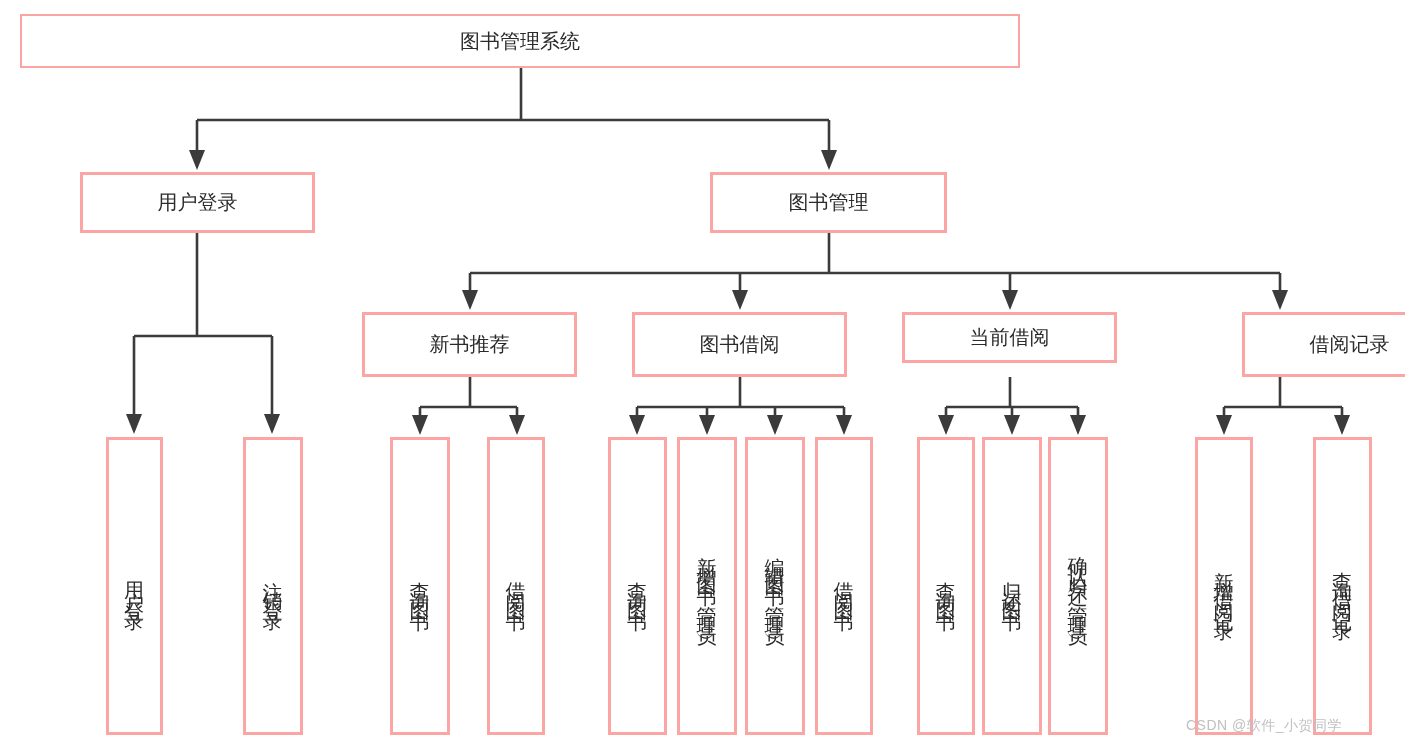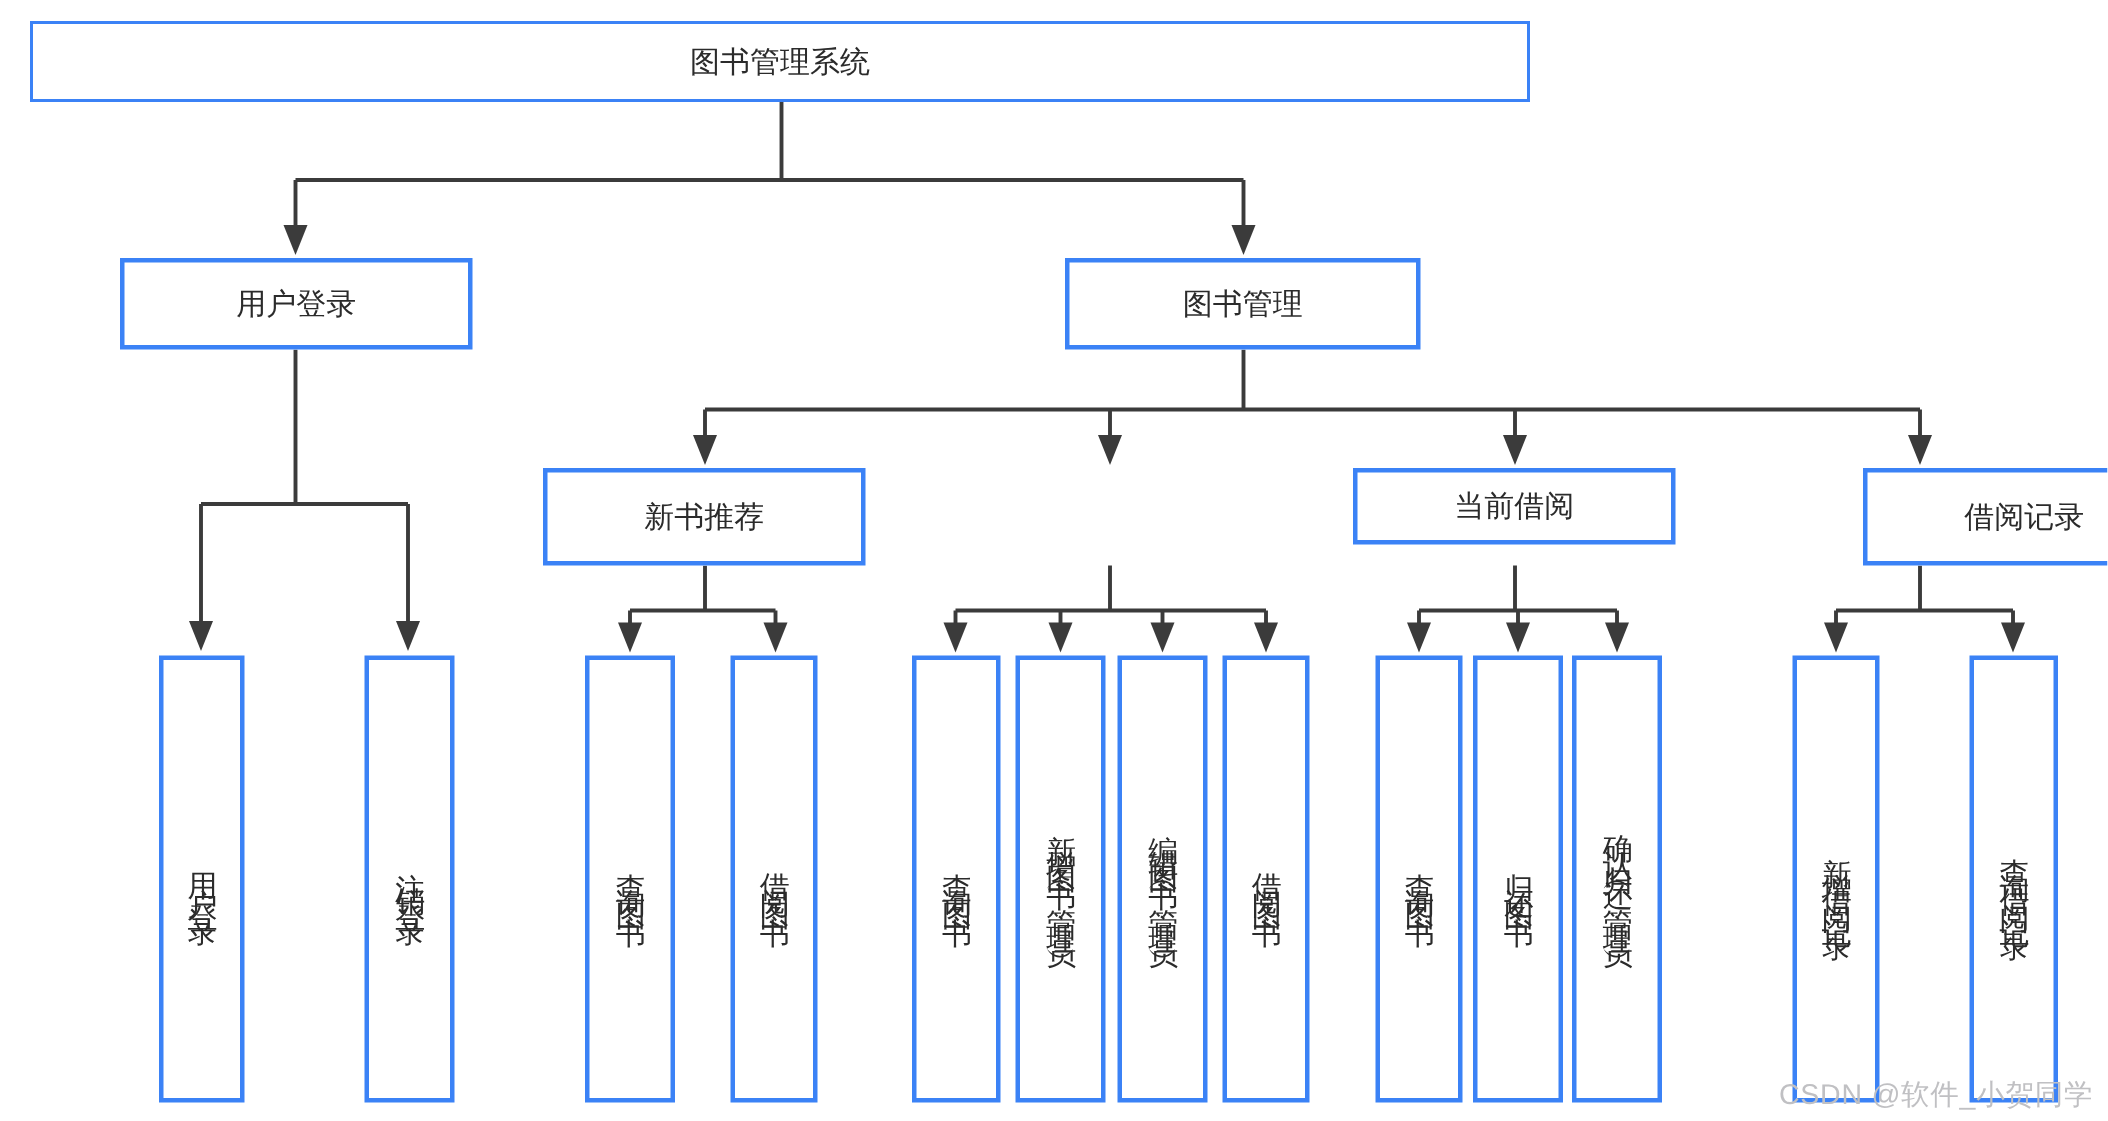--- a/index.html
+++ b/index.html
@@ -28,21 +28,21 @@
     stroke-width: 2.6;
   }
   .connectors polygon {
     fill: #3b3b3b;
     stroke: none;
   }
   .node {
     position: absolute;
     box-sizing: border-box;
     background: #ffffff;
-    border: 3px solid #3b82f6;
+    border: 3px solid #fca5a5;
     display: flex;
     align-items: center;
     justify-content: center;
     color: #2b2b2b;
     z-index: 2;
   }
   .node.root {
     border-width: 2px;
     font-size: 20px;
   }
@@ -55,21 +55,21 @@
   .leaf .vtext {
     writing-mode: vertical-rl;
     letter-spacing: 10px;
     line-height: 1;
     white-space: nowrap;
   }
   .watermark {
     position: absolute;
     left: 1186px;
     top: 717px;
-    font-size: 19px;
+    font-size: 14px;
     letter-spacing: 0.5px;
     color: #c0c0c3;
     z-index: 5;
     white-space: nowrap;
   }
 </style>
 </head>
 <body>
 
 <div class="canvas">
@@ -143,20 +143,23 @@
   <div class="node hnode" style="left:80px; top:172px; width:235px; height:61px;">
     <span>用户登录</span>
   </div>
   <div class="node hnode" style="left:710px; top:172px; width:237px; height:61px;">
     <span>图书管理</span>
   </div>
 
   <div class="node hnode" style="left:362px; top:312px; width:215px; height:65px;">
     <span>新书推荐</span>
   </div>
+  <div class="node hnode" style="left:632px; top:312px; width:215px; height:65px;">
+    <span>图书借阅</span>
+  </div>
   <div class="node hnode" style="left:902px; top:312px; width:215px; height:51px;">
     <span>当前借阅</span>
   </div>
   <div class="node hnode" style="left:1242px; top:312px; width:215px; height:65px;">
     <span>借阅记录</span>
   </div>
 
   <div class="node leaf" style="left:106px; top:437px; width:57px; height:298px;">
     <span class="vtext">用户登录</span>
   </div>

